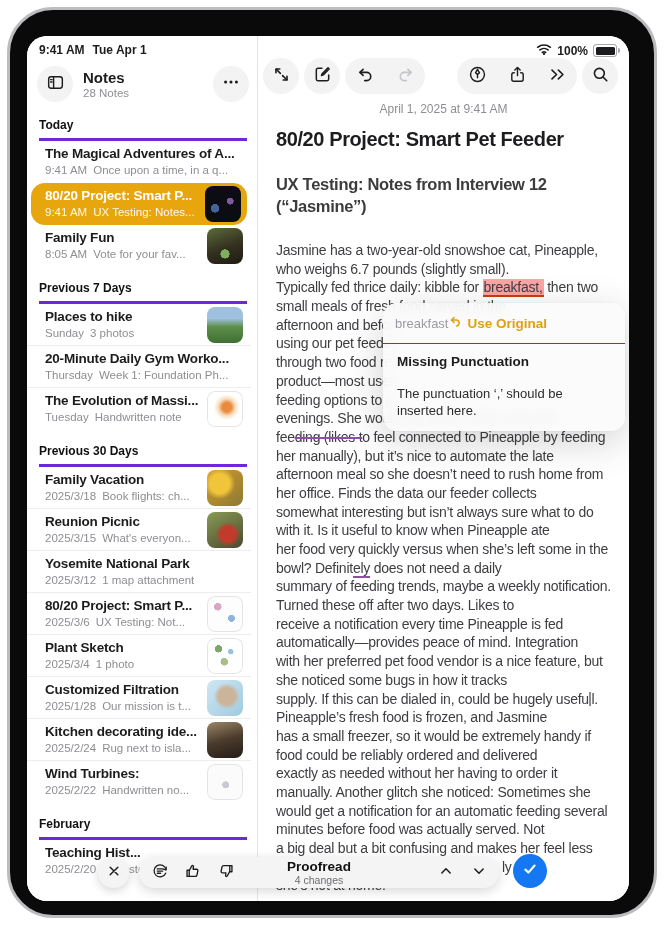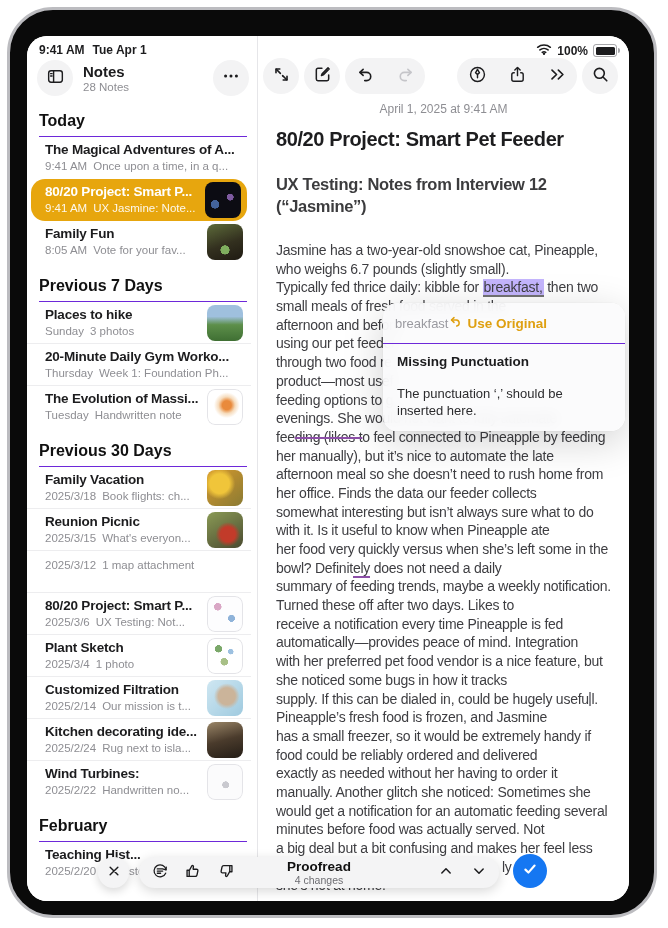--- a/index.html
+++ b/index.html
@@ -8,28 +8,28 @@
   .screen{position:absolute;left:17px;top:26px;width:602px;height:865px;border-radius:20px;background:#fff;overflow:hidden;}
 
   
   .status-left{position:absolute;left:12px;top:7px;display:flex;gap:8px;font-size:12px;font-weight:700;color:#1c1c1e;z-index:5;}
   .status-right{position:absolute;right:12px;top:7px;display:flex;align-items:center;gap:5px;font-size:12px;font-weight:600;color:#1c1c1e;z-index:5;}
   .batt{width:22px;height:11px;border:1px solid rgba(60,60,67,.45);border-radius:3px;position:relative;}
   .batt i{position:absolute;inset:1.5px;background:#1c1c1e;border-radius:1.5px;}
   .batt::after{content:"";position:absolute;right:-4px;top:3px;width:2.2px;height:4.5px;background:rgba(60,60,67,.45);border-radius:0 2px 2px 0;}
 
   
-  .sidebar{position:absolute;left:0;top:0;width:230px;height:865px;overflow:hidden;background:#fff;box-sizing:border-box;}
+  .sidebar{position:absolute;left:0;top:0;width:230px;height:865px;overflow:hidden;background:#fff;padding-top:6px;box-sizing:border-box;}
   .vdiv{position:absolute;left:230px;top:0;bottom:0;width:1px;background:#e6e6e9;}
   .sb-header{display:flex;align-items:center;margin:22px 8px 0 10px;height:40px;}
   .sb-titlebox{margin-left:10px;flex:1;}
   .sb-title{font-size:15px;font-weight:700;color:#1c1c1e;}
   .sb-sub{font-size:11.5px;color:#8e8e93;margin-top:1px;}
   .cbtn{width:36px;height:36px;border-radius:50%;background:#f3f3f4;display:flex;align-items:center;justify-content:center;color:#1d1d1f;flex:none;}
-  .shead{margin:14px 10px 0 12px;padding-bottom:6px;border-bottom:1px solid #6d28d9;font-size:16px;font-weight:700;color:#111;}
+  .shead{margin:14px 10px 0 12px;padding-bottom:6px;border-bottom:3px solid #6d28d9;font-size:12px;font-weight:700;color:#111;}
   .shead.first{margin-top:14px;}
   .rows{margin:0 6px 0 0;}
   .row{position:relative;height:42px;box-sizing:border-box;padding:5px 50px 0 18px;border-bottom:1px solid #ededef;}
   .row.nb{border-bottom:none;}
   .row.noth{padding-right:10px;}
   .rt{font-size:13.5px;font-weight:700;color:#1c1c1e;letter-spacing:-.2px;white-space:nowrap;overflow:hidden;text-overflow:ellipsis;}
   .rm{font-size:11.5px;color:#8e8e93;margin-top:3px;white-space:nowrap;overflow:hidden;text-overflow:ellipsis;}
   .rm .tm{margin-right:6px;}
   .row.sel{background:#e7a60e;border-radius:14px;margin:0 4px 0 4px;padding-left:14px;border-bottom:none;}
   .row.sel .rt{color:#fff;}
@@ -54,21 +54,21 @@
   .ntb{display:flex;align-items:center;margin:22px 11px 0 5px;gap:5px;color:#1d1d1f;}
   .capsule{height:36px;border-radius:18px;background:#f3f3f4;display:flex;align-items:center;}
   .icbtn{width:40px;height:36px;display:flex;align-items:center;justify-content:center;color:#1d1d1f;}
   .dis{color:#c5c5c9;}
   .sp{flex:1;}
   .note-date{text-align:center;font-size:12px;color:#8e8e93;margin-top:8px;}
   .note-title{margin:12px 18px 0 18px;font-size:20px;font-weight:700;letter-spacing:-.4px;color:#1d1d1f;}
   .note-heading{margin:22px 18px 0 18px;font-size:16.5px;font-weight:700;letter-spacing:-.3px;color:#3c3c3e;line-height:22px;}
   .note-body{position:absolute;left:18px;top:205px;width:352px;font-size:14px;letter-spacing:-.25px;color:#3e3e42;}
   .bl{height:18.7px;line-height:18.7px;white-space:nowrap;}
-  .hl{background:#c4b5fd;border-bottom:2px solid #737373;padding:0 1px;}
+  .hl{background:#fca5a5;border-bottom:2px solid #c2410c;padding:0 1px;}
   .stk{text-decoration:line-through;text-decoration-color:#8d4fa8;text-decoration-thickness:1.6px;}
   .ul{border-bottom:2px solid #8d4fa8;}
   .caret{display:inline-block;width:1.6px;height:14px;background:#8e8e93;vertical-align:-2px;margin:0 .5px;}
   .frag{padding-left:226px;}
 
   
   .popup{position:absolute;left:356px;top:267px;width:242px;border-radius:14px;background:rgba(251,251,252,.9);backdrop-filter:blur(7px);-webkit-backdrop-filter:blur(7px);box-shadow:0 10px 40px rgba(0,0,0,.18),0 0 0 .5px rgba(0,0,0,.04);z-index:30;box-sizing:border-box;}
   .pp-row1{display:flex;align-items:center;padding:11px 12px;border-bottom:1px solid #6d28d9;}
   .pp-orig{font-size:13px;color:#9a9aa0;}
   .pp-use{display:flex;align-items:center;gap:4px;color:#dfa011;font-size:13.5px;font-weight:600;}
@@ -138,21 +138,21 @@
     </div>
 
     <div class="shead first">Today</div>
     <div class="rows">
       <div class="row nb noth">
         <div class="rt">The Magical Adventures of A...</div>
         <div class="rm"><span class="tm">9:41 AM</span><span>Once upon a time, in a q...</span></div>
       </div>
       <div class="row sel">
         <div class="rt">80/20 Project: Smart P...</div>
-        <div class="rm"><span class="tm">9:41 AM</span><span>UX Jasmine: Note...</span></div>
+        <div class="rm"><span class="tm">9:41 AM</span><span>UX Testing: Notes...</span></div>
         <div class="th th-8020dark"></div>
       </div>
       <div class="row nb">
         <div class="rt">Family Fun</div>
         <div class="rm"><span class="tm">8:05 AM</span><span>Vote for your fav...</span></div>
         <div class="th th-familyfun"></div>
       </div>
     </div>
 
     <div class="shead">Previous 7 Days</div>
@@ -179,35 +179,36 @@
         <div class="rt">Family Vacation</div>
         <div class="rm"><span class="tm">2025/3/18</span><span>Book flights: ch...</span></div>
         <div class="th th-vacation"></div>
       </div>
       <div class="row">
         <div class="rt">Reunion Picnic</div>
         <div class="rm"><span class="tm">2025/3/15</span><span>What's everyon...</span></div>
         <div class="th th-picnic"></div>
       </div>
       <div class="row noth">
+        <div class="rt">Yosemite National Park</div>
         <div class="rm"><span class="tm">2025/3/12</span><span>1 map attachment</span></div>
       </div>
       <div class="row">
         <div class="rt">80/20 Project: Smart P...</div>
         <div class="rm"><span class="tm">2025/3/6</span><span>UX Testing: Not...</span></div>
         <div class="th thb th-8020sketch"></div>
       </div>
       <div class="row">
         <div class="rt">Plant Sketch</div>
         <div class="rm"><span class="tm">2025/3/4</span><span>1 photo</span></div>
         <div class="th thb th-plant"></div>
       </div>
       <div class="row">
         <div class="rt">Customized Filtration</div>
-        <div class="rm"><span class="tm">2025/2/14</span><span>Our mission is t...</span></div>
+        <div class="rm"><span class="tm">2025/1/28</span><span>Our mission is t...</span></div>
         <div class="th th-filtration"></div>
       </div>
       <div class="row">
         <div class="rt">Kitchen decorating ide...</div>
         <div class="rm"><span class="tm">2025/2/24</span><span>Rug next to isla...</span></div>
         <div class="th th-kitchen"></div>
       </div>
       <div class="row nb">
         <div class="rt">Wind Turbines:</div>
         <div class="rm"><span class="tm">2025/2/22</span><span>Handwritten no...</span></div>

